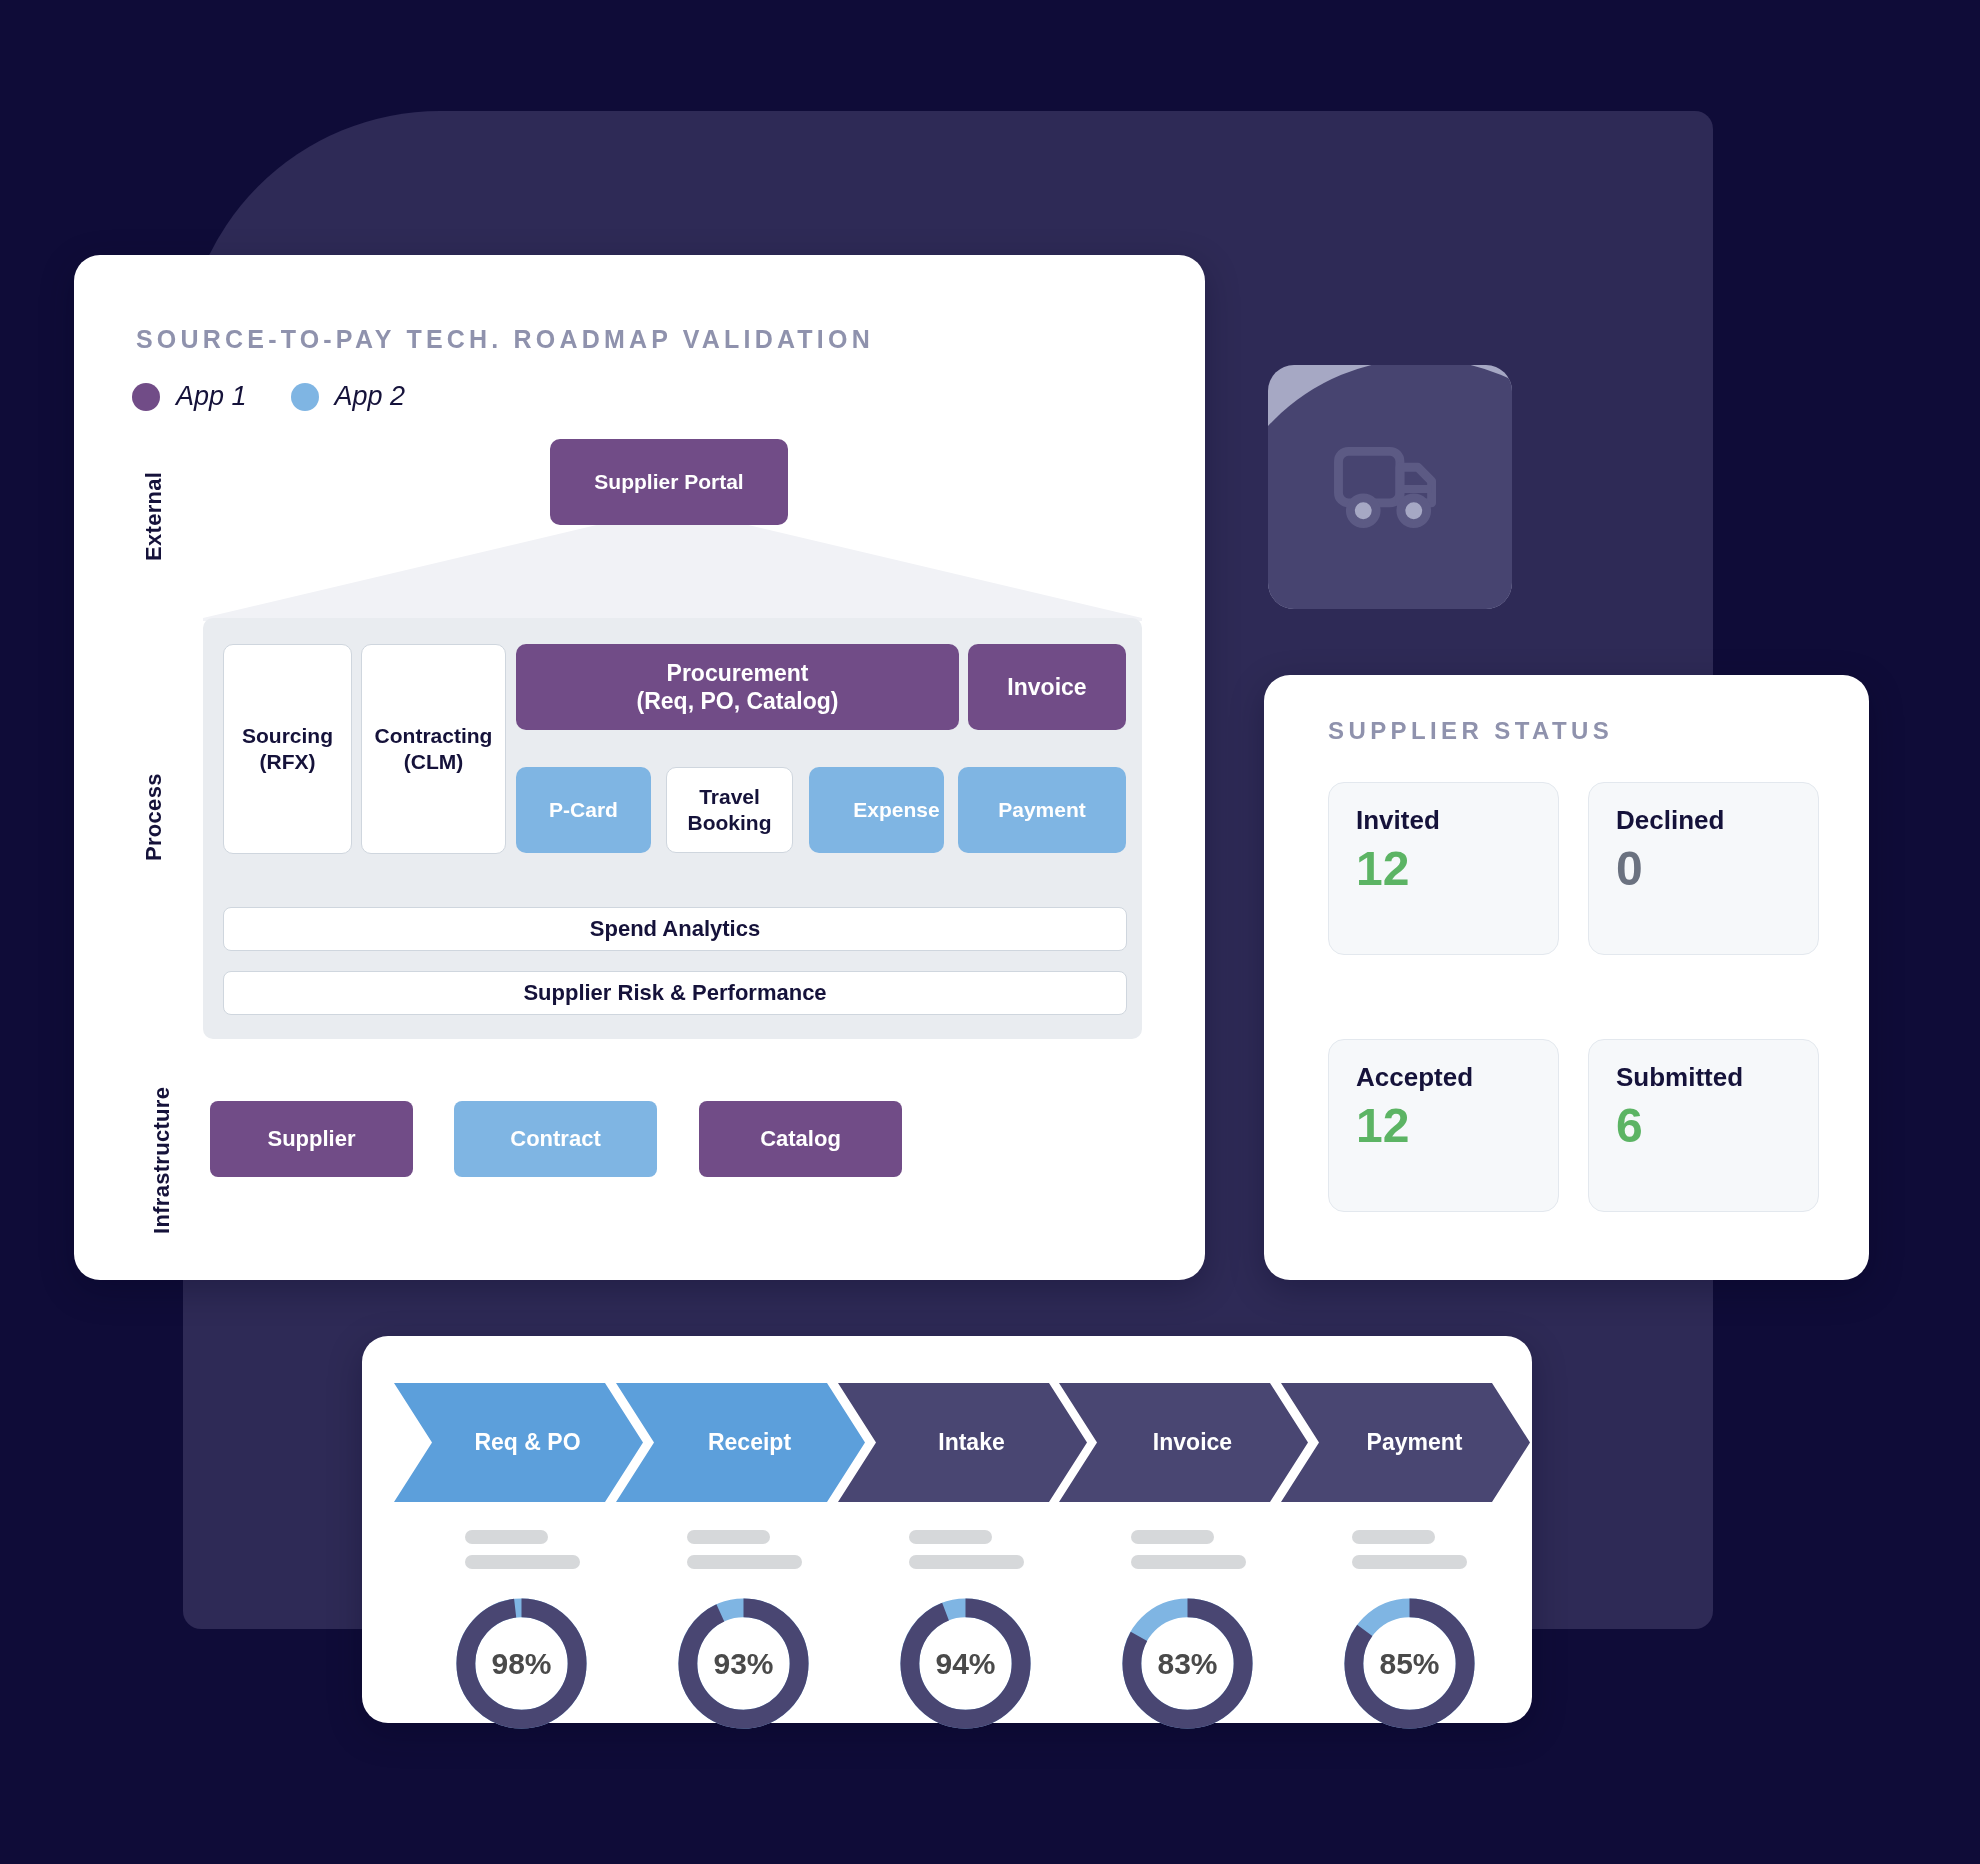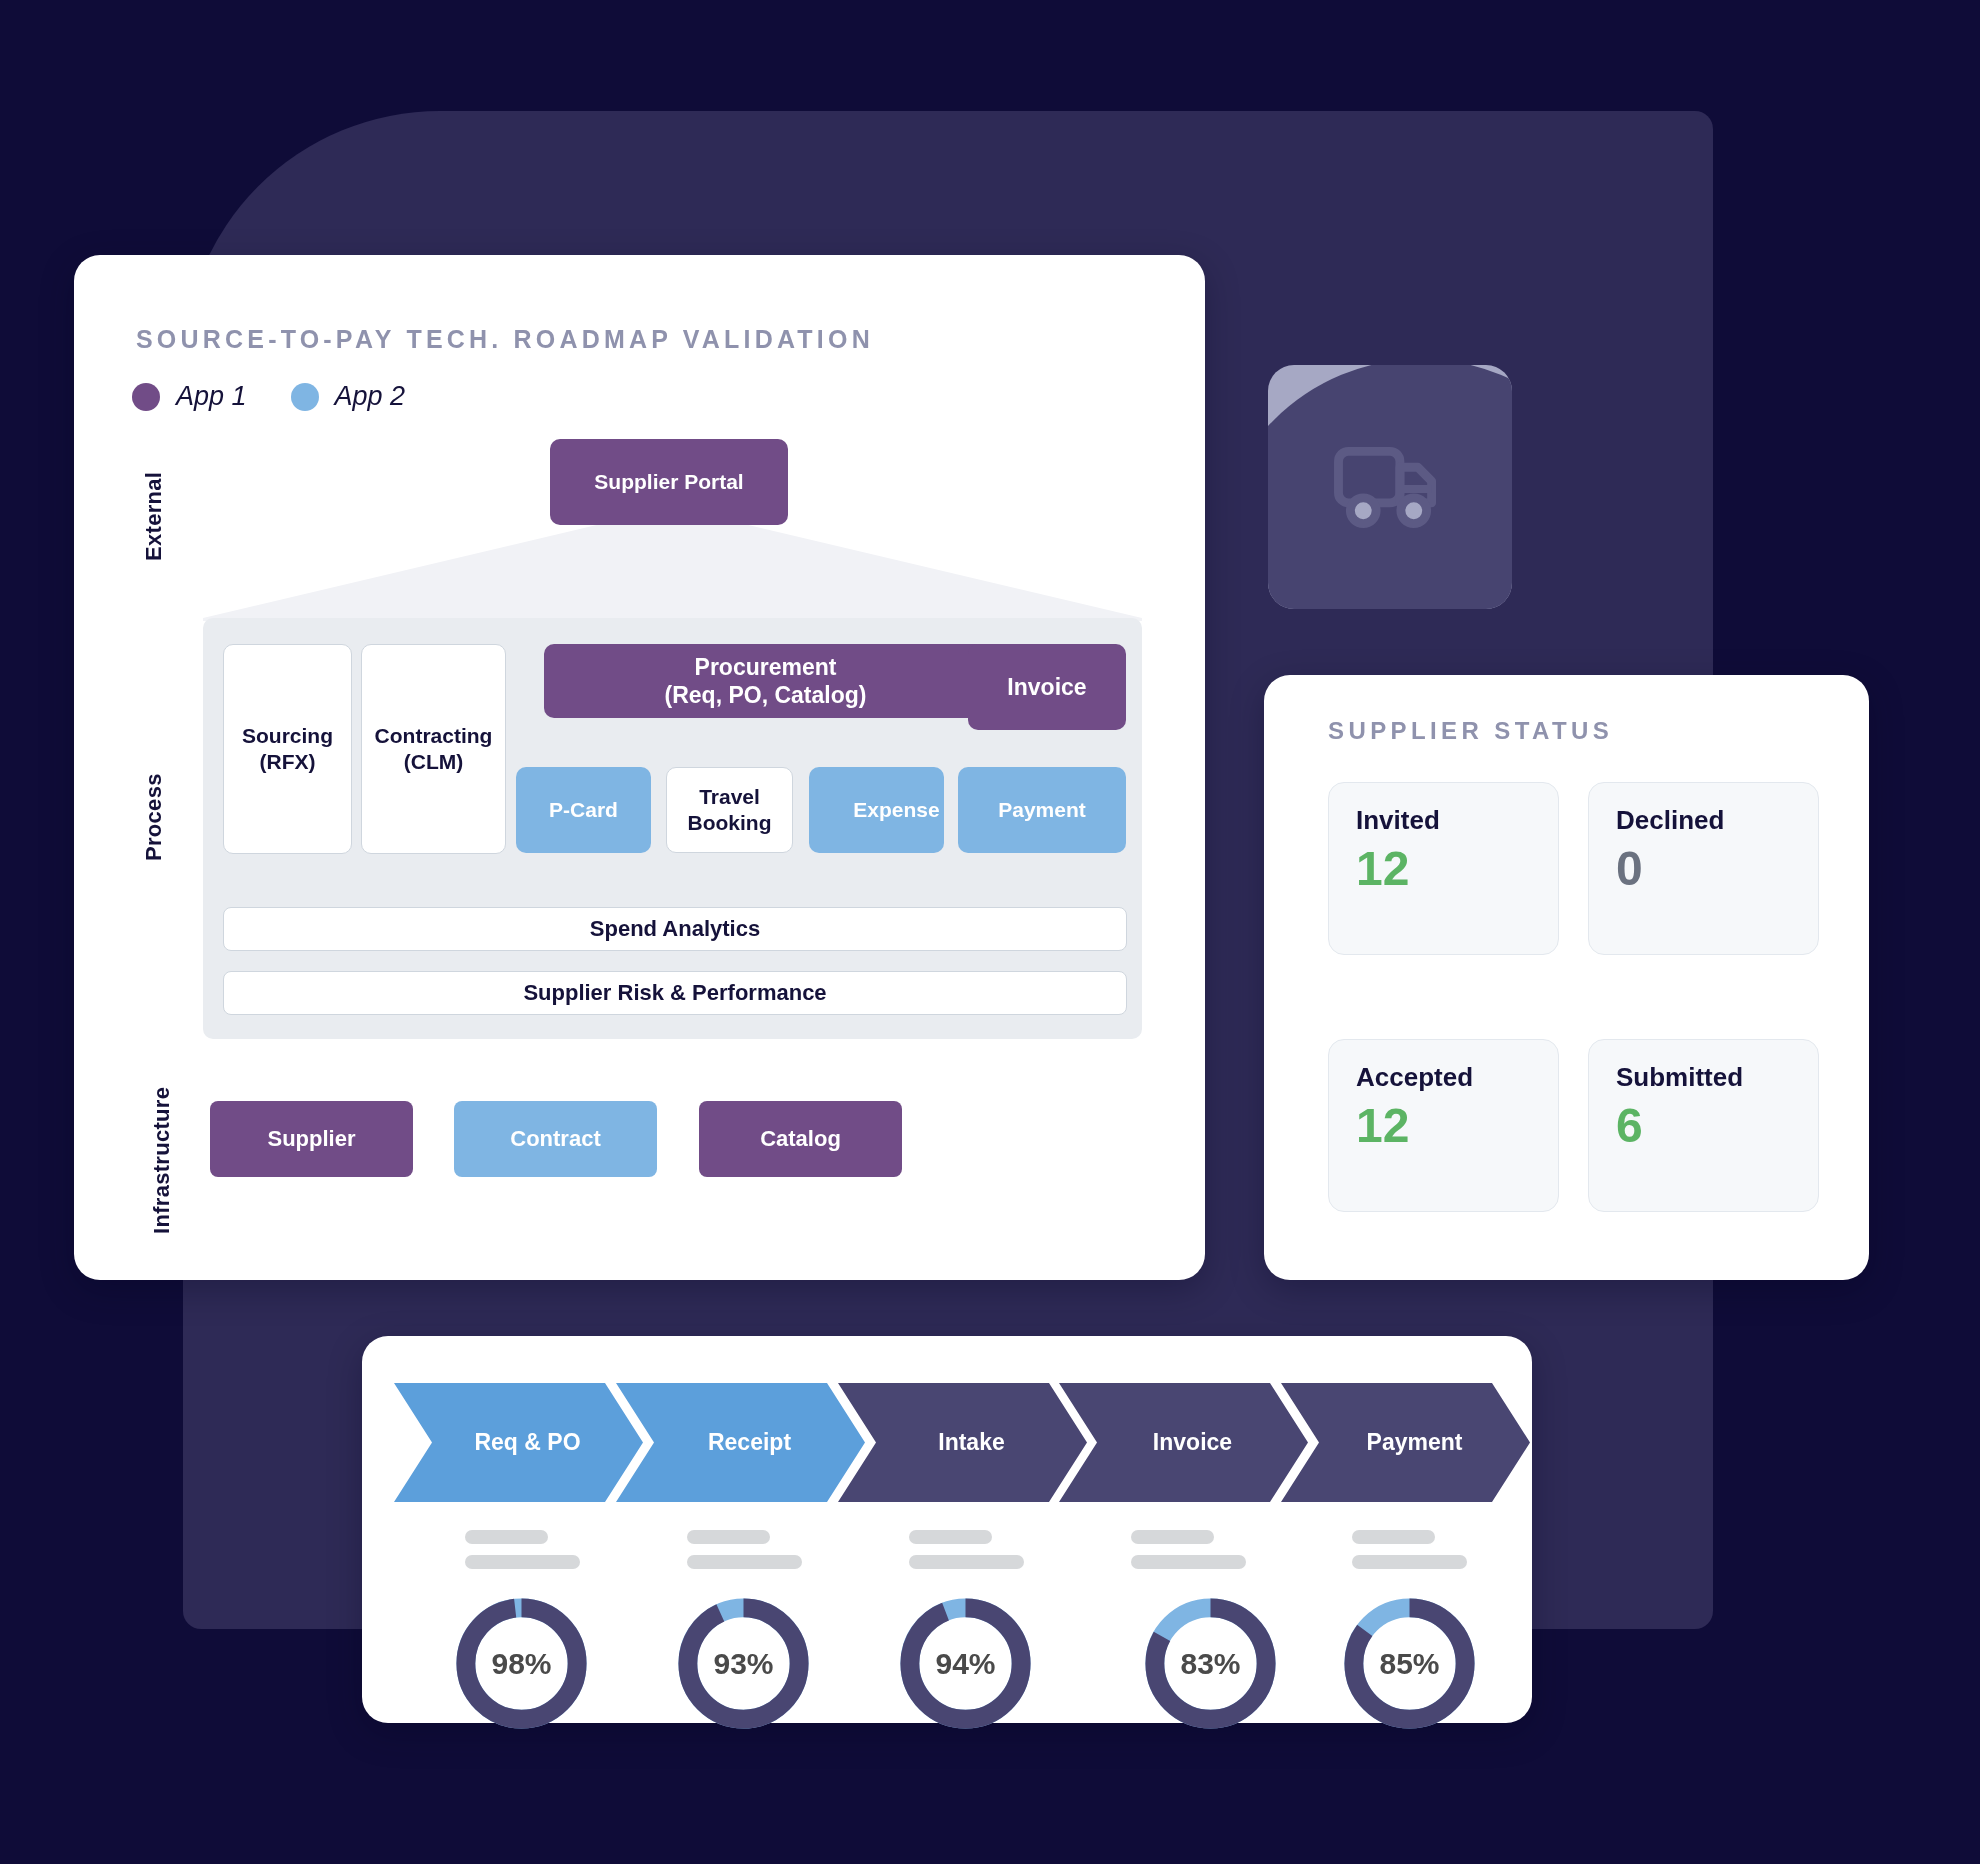--- a/index.html
+++ b/index.html
@@ -140,21 +140,21 @@
     font-weight: bold;
     line-height: 1.22;
     box-sizing: border-box;
   }
   .proc-purple { background: #714c87; color: #ffffff; }
   .proc-blue   { background: #7fb5e3; color: #ffffff; }
   .proc-white  { background: #ffffff; color: #15123a; border: 1px solid #cfd6de; }
 
   #box-sourcing    { left: 223px; top: 644px;  width: 129px; height: 210px; }
   #box-contracting { left: 361px; top: 644px;  width: 145px; height: 210px; }
-  #box-procurement { left: 544px; top: 644px;  width: 443px; height: 74px; font-size: 23px; }
+  #box-procurement { left: 516px; top: 644px;  width: 443px; height: 86px; font-size: 23px; }
   #box-invoice     { left: 968px; top: 644px;  width: 158px; height: 86px; font-size: 23px; }
   #box-pcard       { left: 516px; top: 767px;  width: 135px; height: 86px; }
   #box-travel      { left: 666px; top: 767px;  width: 127px; height: 86px; }
   #box-expense     { left: 809px; top: 767px;  width: 135px; height: 86px; padding-left: 40px; }
   #box-payment     { left: 958px; top: 767px;  width: 168px; height: 86px; }
 
   .wide-bar {
     position: absolute;
     left: 223px;
     width: 904px;
@@ -484,21 +484,21 @@
       <circle cx="75" cy="75" r="56" fill="none" stroke="#494672" stroke-width="19" stroke-dasharray="344.82120965801573 351.85837720205683" transform="rotate(-90 75 75)"></circle>
     </svg><div class="gauge-text">98%</div></div>
 <div class="gauge" style="left: 669px; top: 1589px; width: 149px; height: 149px;"><svg width="149" height="149" viewBox="0 0 150 150">
       <circle cx="75" cy="75" r="56" fill="none" stroke="#7fb5e3" stroke-width="19"></circle>
       <circle cx="75" cy="75" r="56" fill="none" stroke="#494672" stroke-width="19" stroke-dasharray="327.22829079791285 351.85837720205683" transform="rotate(-90 75 75)"></circle>
     </svg><div class="gauge-text">93%</div></div>
 <div class="gauge" style="left: 891px; top: 1589px; width: 149px; height: 149px;"><svg width="149" height="149" viewBox="0 0 150 150">
       <circle cx="75" cy="75" r="56" fill="none" stroke="#7fb5e3" stroke-width="19"></circle>
       <circle cx="75" cy="75" r="56" fill="none" stroke="#494672" stroke-width="19" stroke-dasharray="330.7468745699334 351.85837720205683" transform="rotate(-90 75 75)"></circle>
     </svg><div class="gauge-text">94%</div></div>
-<div class="gauge" style="left: 1136px; top: 1589px; width: 149px; height: 149px;"><svg width="149" height="149" viewBox="0 0 150 150">
+<div class="gauge" style="left: 1113px; top: 1589px; width: 149px; height: 149px;"><svg width="149" height="149" viewBox="0 0 150 150">
       <circle cx="75" cy="75" r="56" fill="none" stroke="#7fb5e3" stroke-width="19"></circle>
       <circle cx="75" cy="75" r="56" fill="none" stroke="#494672" stroke-width="19" stroke-dasharray="292.0424530777072 351.85837720205683" transform="rotate(-90 75 75)"></circle>
     </svg><div class="gauge-text">83%</div></div>
 <div class="gauge" style="left: 1335px; top: 1589px; width: 149px; height: 149px;"><svg width="149" height="149" viewBox="0 0 150 150">
       <circle cx="75" cy="75" r="56" fill="none" stroke="#7fb5e3" stroke-width="19"></circle>
       <circle cx="75" cy="75" r="56" fill="none" stroke="#494672" stroke-width="19" stroke-dasharray="299.0796206217483 351.85837720205683" transform="rotate(-90 75 75)"></circle>
     </svg><div class="gauge-text">85%</div></div>
 
 
 </body></html>

